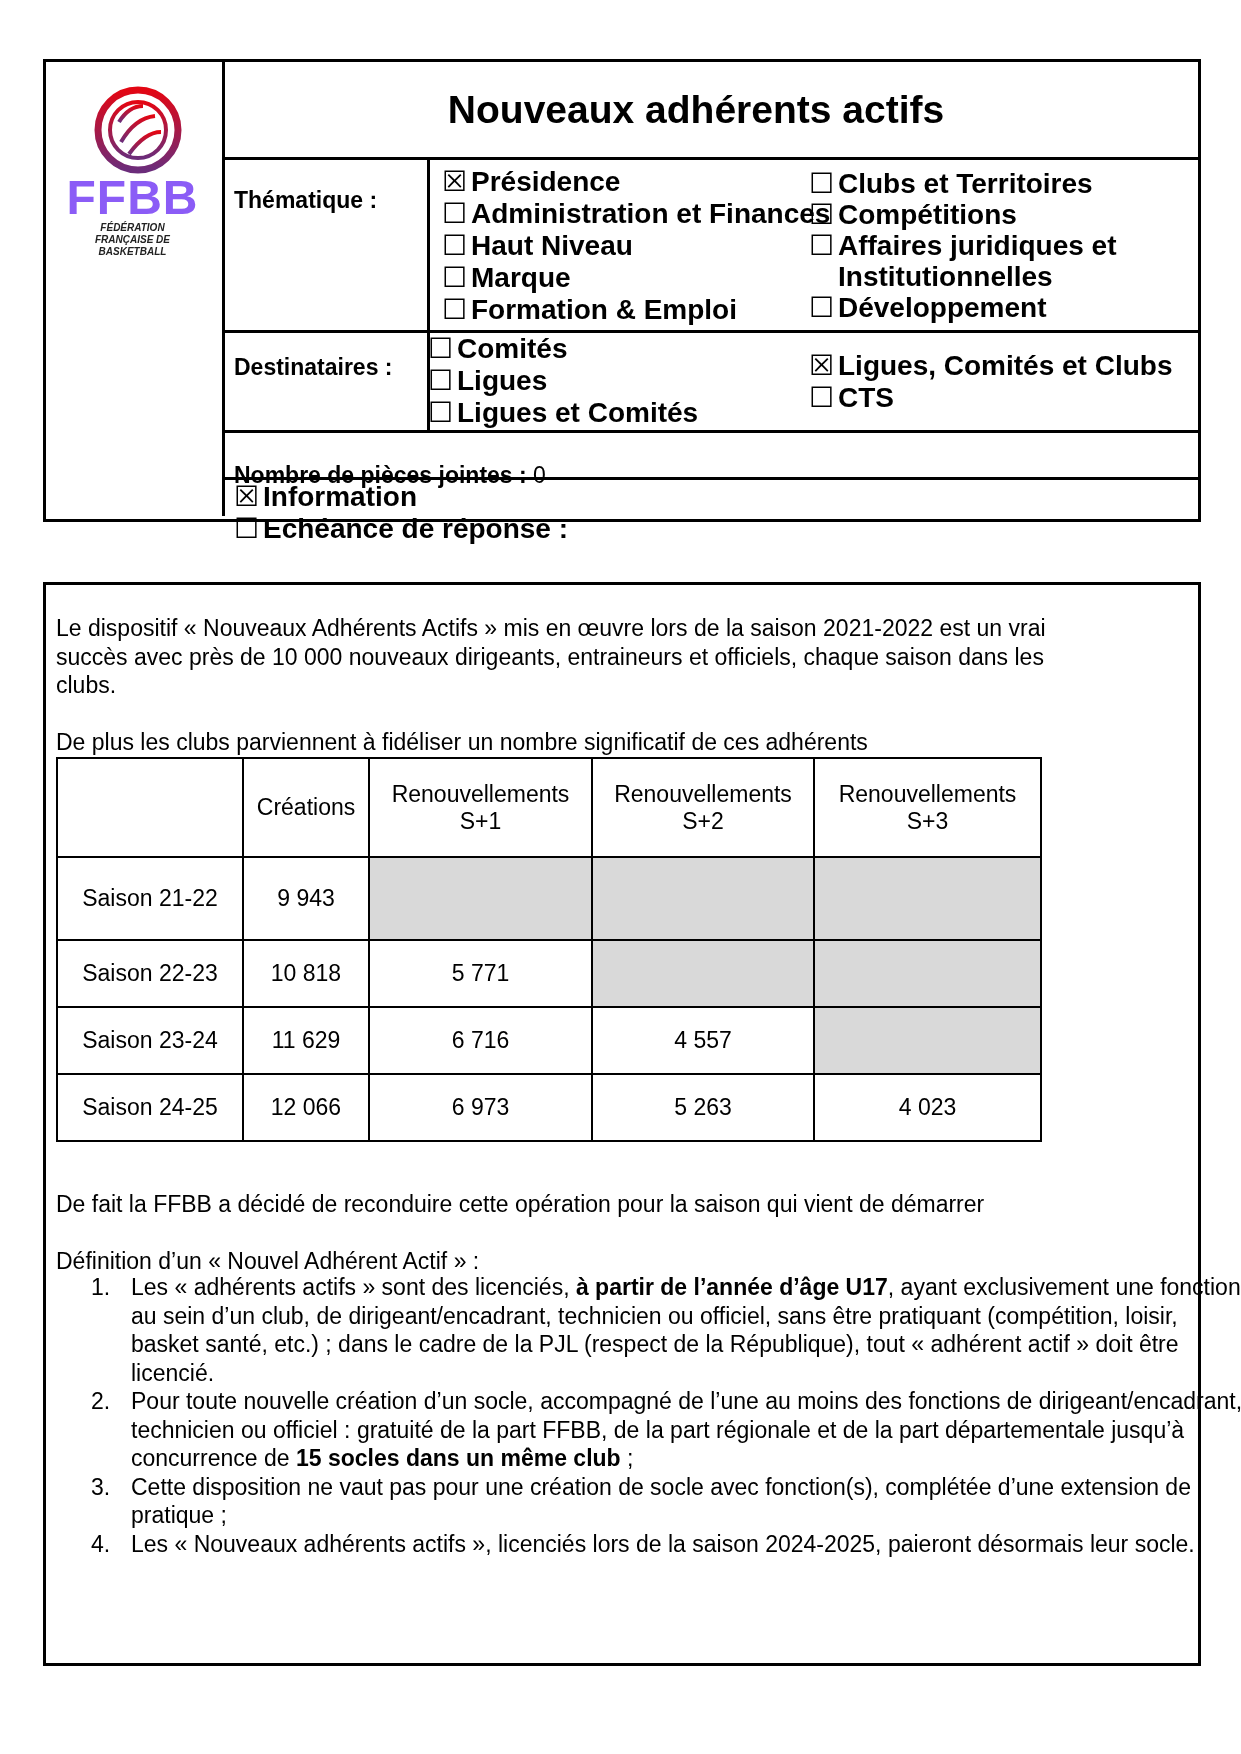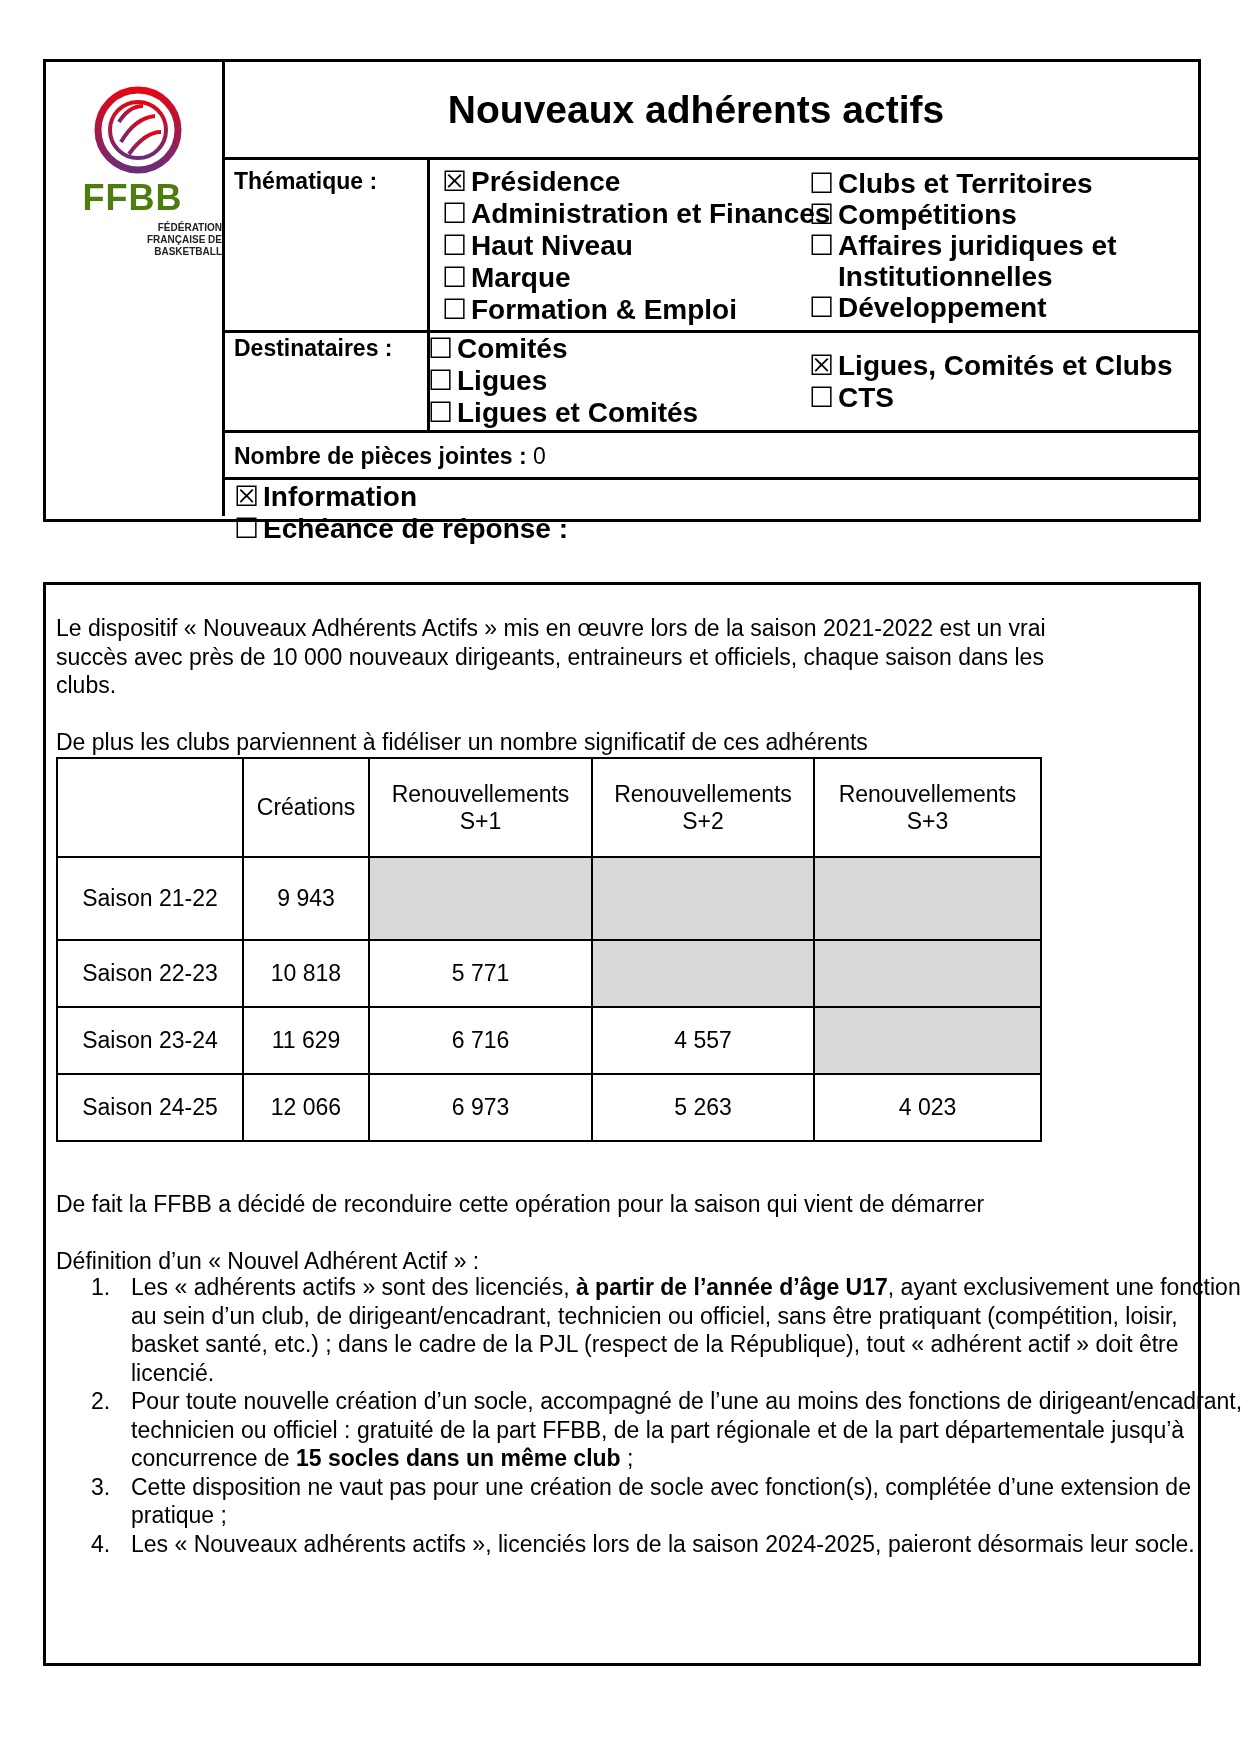--- a/index.html
+++ b/index.html
@@ -3,21 +3,21 @@
 <meta charset="utf-8">
 <style>
   html, body { margin:0; padding:0; background:#fff; }
   body { width:1241px; height:1754px; position:relative; font-family:"Liberation Sans", sans-serif; color:#000; overflow:hidden; }
   .abs { position:absolute; }
   .box1 { left:43px; top:59px; width:1152px; height:457px; border:3px solid #000; box-sizing:content-box; }
   .hline { position:absolute; height:3px; background:#000; }
   .vline { position:absolute; width:3px; background:#000; }
   .logo { position:absolute; left:43px; top:62px; width:179px; height:200px; }
   .title { position:absolute; left:211px; top:62px; width:970px; height:96px; display:flex; align-items:center; justify-content:center; font-weight:bold; font-size:39px; }
-  .lbl { position:absolute; font-weight:bold; font-size:23px; left:234px; }
+  .lbl { position:absolute; font-weight:bold; font-size:23px; left:234px;margin-top:19px; }
   .cb { position:absolute; font-weight:bold; font-size:28px; line-height:32px; white-space:nowrap; }
   .cb .box { display:inline-block; width:20px; font-weight:normal; margin-right:9px; }
   .cb .cont { display:block; padding-left:29px; }
   .box2 { left:43px; top:582px; width:1152px; height:1078px; border:3px solid #000; box-sizing:content-box; }
   .para { position:absolute; left:56px; font-size:23px; line-height:28.5px; width:1125px; }
   table.data { position:absolute; left:56px; top:757px; border-collapse:collapse; font-size:23px; }
   table.data td { border:2px solid #000; text-align:center; vertical-align:middle; padding:0; }
   td.shade { background:#d9d9d9; }
   ol.defs { position:absolute; left:56px; top:1273px; width:1120px; margin:0; padding:0 0 0 75px; font-size:23px; line-height:28.5px; list-style:none; }
   ol.defs li { position:relative; }
@@ -48,22 +48,22 @@
         <stop offset="0" stop-color="#233a8c"></stop>
         <stop offset="1" stop-color="#6b2c7a"></stop>
       </linearGradient>
     </defs>
     <circle cx="95" cy="68" r="40" fill="none" stroke="url(#lg)" stroke-width="7"></circle>
     <circle cx="95" cy="68" r="28" fill="none" stroke="url(#lg)" stroke-width="4"></circle>
     <path d="M76 60 Q86 44 100 44" fill="none" stroke="url(#lg)" stroke-width="4"></path>
     <path d="M78 80 Q92 56 112 54" fill="none" stroke="url(#lg)" stroke-width="4"></path>
     <path d="M86 92 Q102 70 118 70" fill="none" stroke="url(#lg)" stroke-width="4"></path>
   </svg>
-  <div class="abs" style="left:0; top:115px; width:179px; text-align:center; font-weight:bold; font-size:36px; color:#4d7c0f; letter-spacing:1px; line-height:42px;">FFBB</div>
-  <div class="abs" style="left:0; top:160px; width:179px; text-align:right; font-weight:bold; font-size:10px; line-height:12px; color:#222;">
+  <div class="abs" style="left:0; top:115px; width:179px; text-align:center; font-weight:bold; font-size:48px; color:#8b5cf6; letter-spacing:1px; line-height:42px;">FFBB</div>
+  <div class="abs" style="left:0; top:160px; width:179px; text-align:center; font-weight:bold; font-size:10px; line-height:12px; color:#222;font-style:italic;">
     <div>FÉDÉRATION</div>
     <div>FRANÇAISE DE</div>
     <div>BASKETBALL</div>
   </div>
 </div>
 
 <div class="title">Nouveaux adhérents actifs</div>
 
 <div class="lbl" style="top:168px;">Thématique :</div>
 <div class="cb" style="left:442px; top:166px;">

